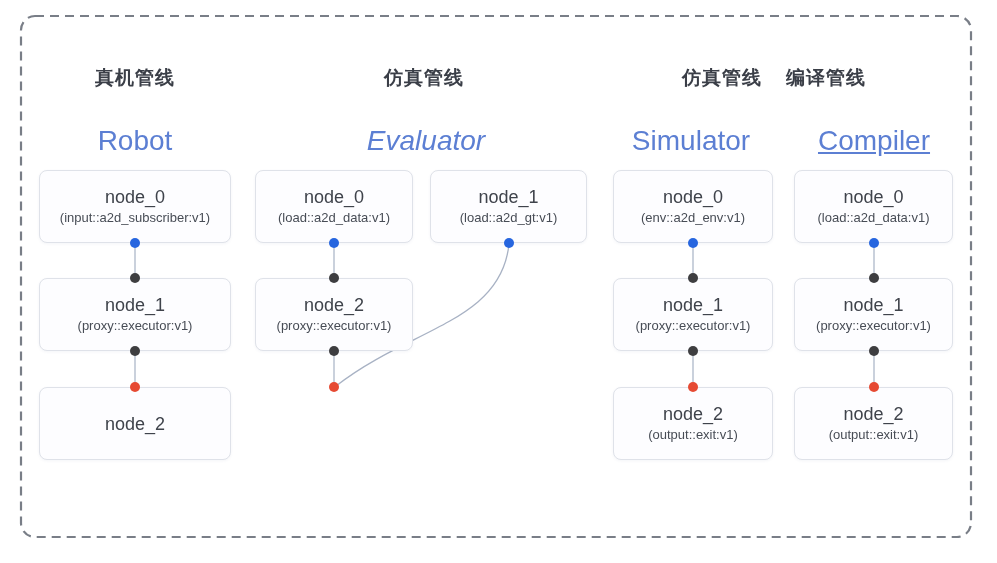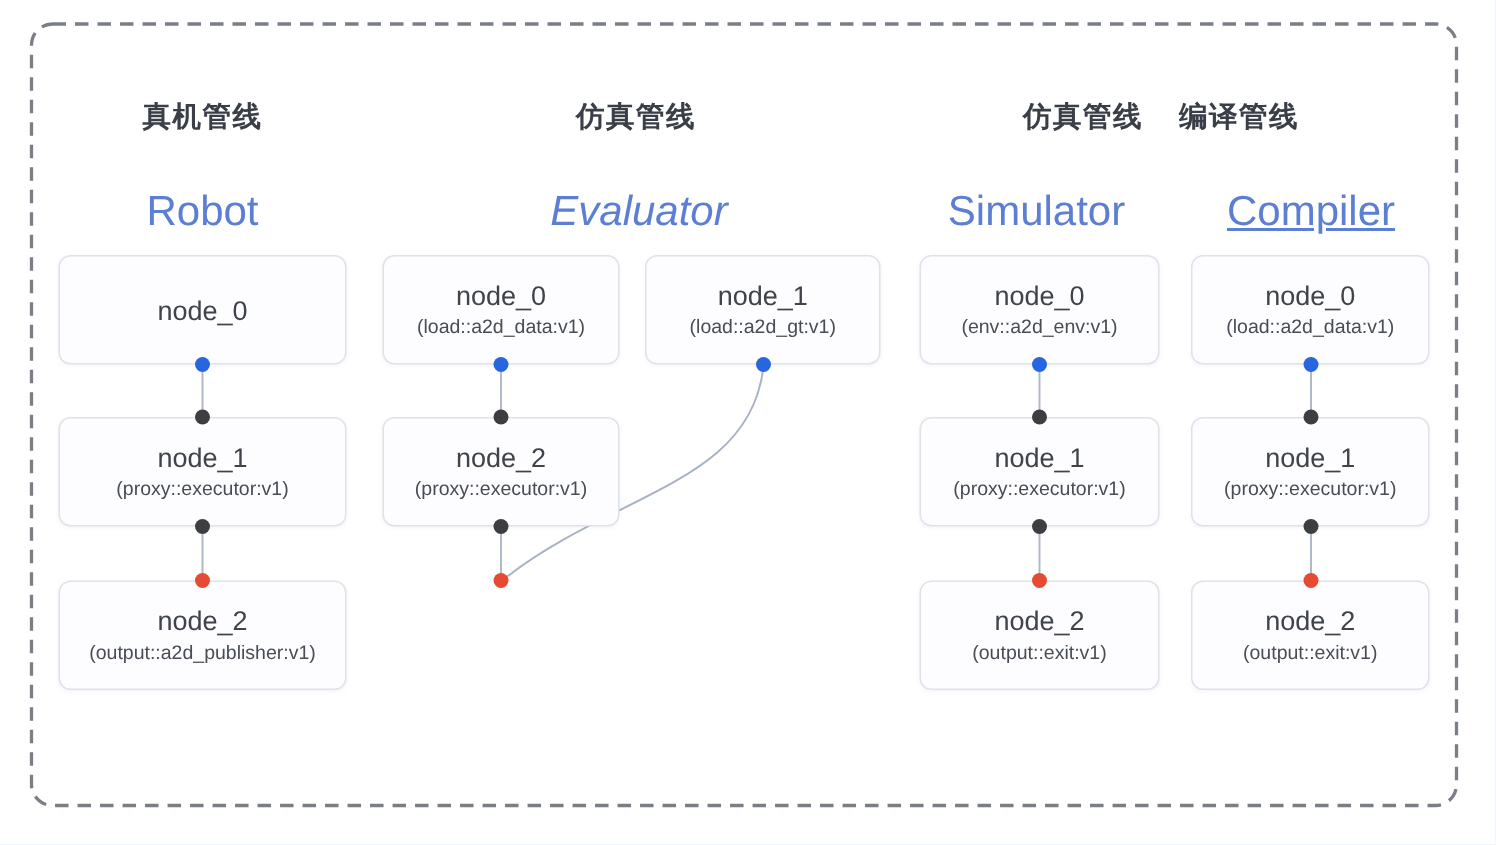--- a/index.html
+++ b/index.html
@@ -102,28 +102,28 @@
   <div class="pipeline-title-en" style="left:426px; top:125px;font-style:italic;">Evaluator</div>
 
   <div class="pipeline-title-zh" style="left:691px; top:65px;margin-left:31px;">仿真管线</div>
   <div class="pipeline-title-en" style="left:691px; top:125px;text-align:right;">Simulator</div>
 
   <div class="pipeline-title-zh" style="left:826px; top:65px;">编译管线</div>
   <div class="pipeline-title-en" style="left:874px; top:125px;text-decoration:underline;">Compiler</div>
 
   <div class="node-box" style="left:39px; top:170px; width:192px;">
     <div class="node-name">node_0</div>
+    <div class="node-type">(input::a2d_subscriber:v1)</div>
   </div>
   <div class="node-box" style="left:39px; top:278px; width:192px;">
     <div class="node-name">node_1</div>
     <div class="node-type">(proxy::executor:v1)</div>
   </div>
   <div class="node-box" style="left:39px; top:387px; width:192px;">
     <div class="node-name">node_2</div>
-    <div class="node-type">(output::a2d_publisher:v1)</div>
   </div>
 
   <div class="node-box" style="left:255px; top:170px; width:158px;">
     <div class="node-name">node_0</div>
     <div class="node-type">(load::a2d_data:v1)</div>
   </div>
   <div class="node-box" style="left:430px; top:170px; width:157px;">
     <div class="node-name">node_1</div>
     <div class="node-type">(load::a2d_gt:v1)</div>
   </div>

